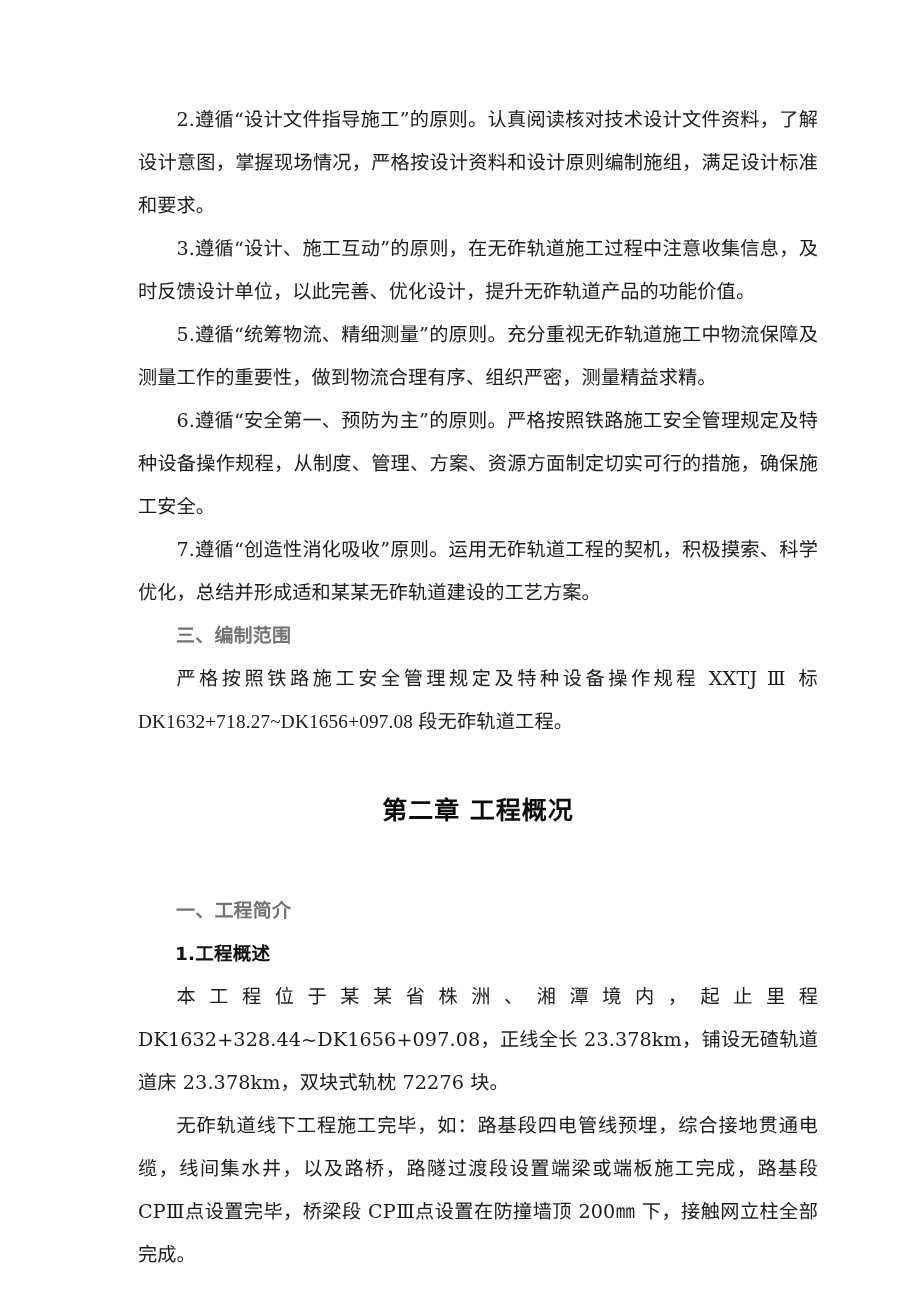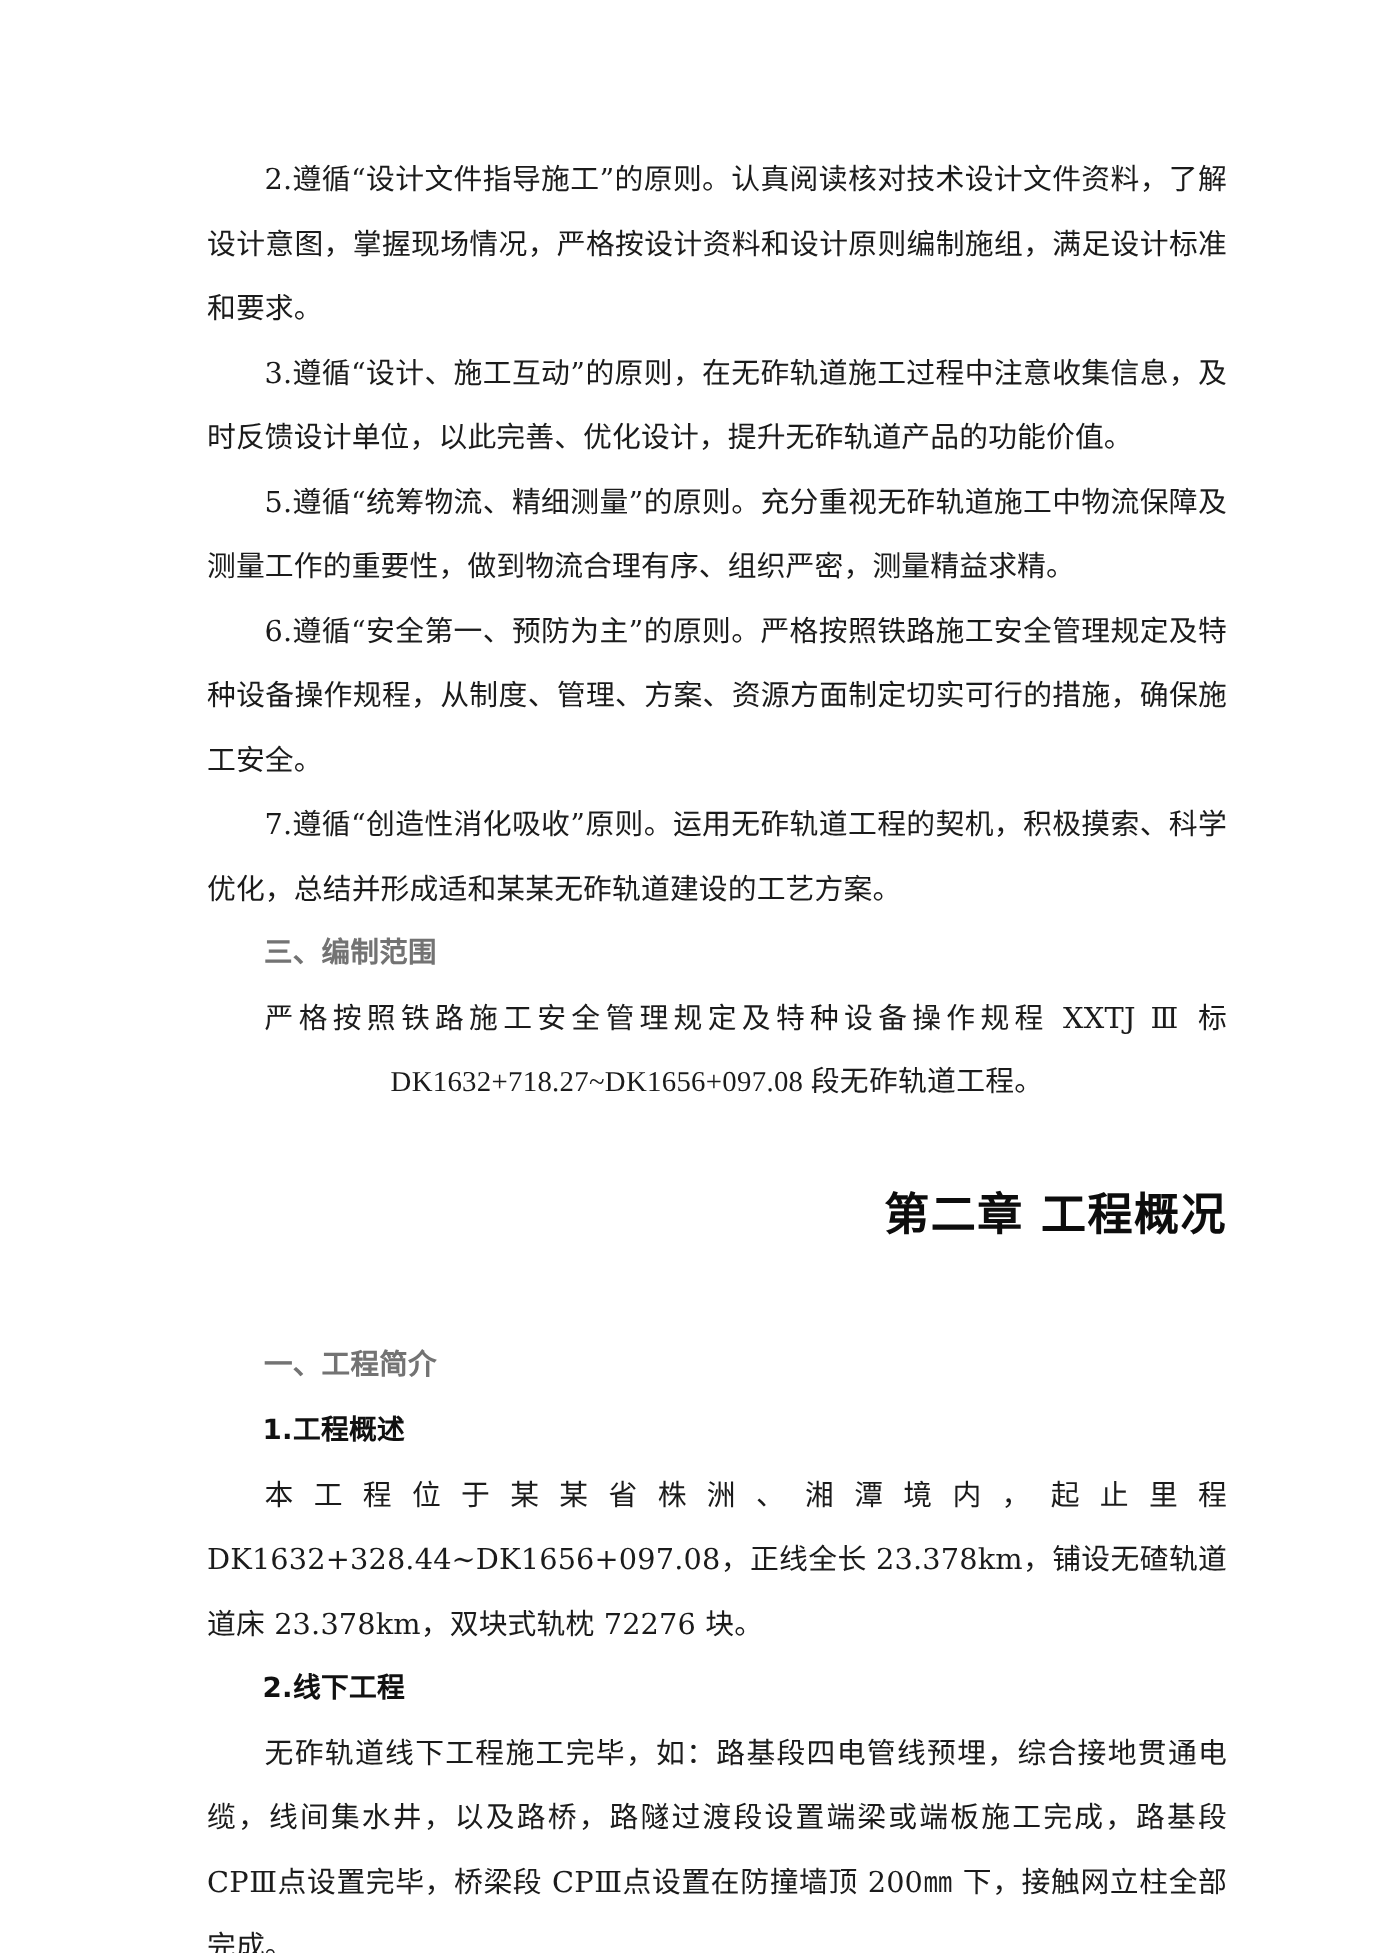--- a/index.html
+++ b/index.html
@@ -70,23 +70,23 @@
     font-weight: bold;
     line-height: 43px;
     margin: 0;
     text-indent: 2em;
     color: #111111;
     letter-spacing: 0.2px;
   }
 
   .h-chapter {
     font-family: "DejaVu Sans", "Liberation Sans", sans-serif;
-    font-size: 30px;
+    font-size: 25px;
     font-weight: bold;
-    text-align: right;
+    text-align: center;
     line-height: 43px;
     margin: 0;
     color: #0d0d0d;
     letter-spacing: 1px;
   }
 
   
   .sp-before-chapter { height: 46px; }
   .sp-after-chapter  { height: 57px; }
 
@@ -101,21 +101,21 @@
   .para-scope .scope-line1 {
     display: block;
     text-indent: 2em;
     text-align: justify;
     text-align-last: justify;
     letter-spacing: 0.2px;
     word-spacing: 0;
   }
   .para-scope .scope-line2 {
     display: block;
-    text-align: center;
+    text-align: left;
     font-family: Liberation Serif, serif;
   }
 </style>
 </head>
 <body>
 
 <div class="page">
   <div class="content">
 
     <p class="para">2.遵循“设计文件指导施工”的原则。认真阅读核对技术设计文件资料，了解设计意图，掌握现场情况，严格按设计资料和设计原则编制施组，满足设计标准和要求。</p>
@@ -141,18 +141,17 @@
     <h1 class="h-chapter">第二章  工程概况</h1>
 
     <div class="sp-after-chapter"></div>
 
     <h2 class="h-sec">一、工程简介</h2>
 
     <h3 class="h-sub">1.工程概述</h3>
 
     <p class="para">本工程位于某某省株洲、湘潭境内，起止里程 DK1632+328.44~DK1656+097.08，正线全长 23.378km，铺设无碴轨道道床 23.378km，双块式轨枕 72276 块。</p>
 
-    <h3 class="h-sub">2.线下工程</h3>
 
     <p class="para">无砟轨道线下工程施工完毕，如：路基段四电管线预埋，综合接地贯通电缆，线间集水井，以及路桥，路隧过渡段设置端梁或端板施工完成，路基段 CPⅢ点设置完毕，桥梁段 CPⅢ点设置在防撞墙顶 200㎜ 下，接触网立柱全部完成。</p>
 
   </div>
 </div>
 
 </body></html>

